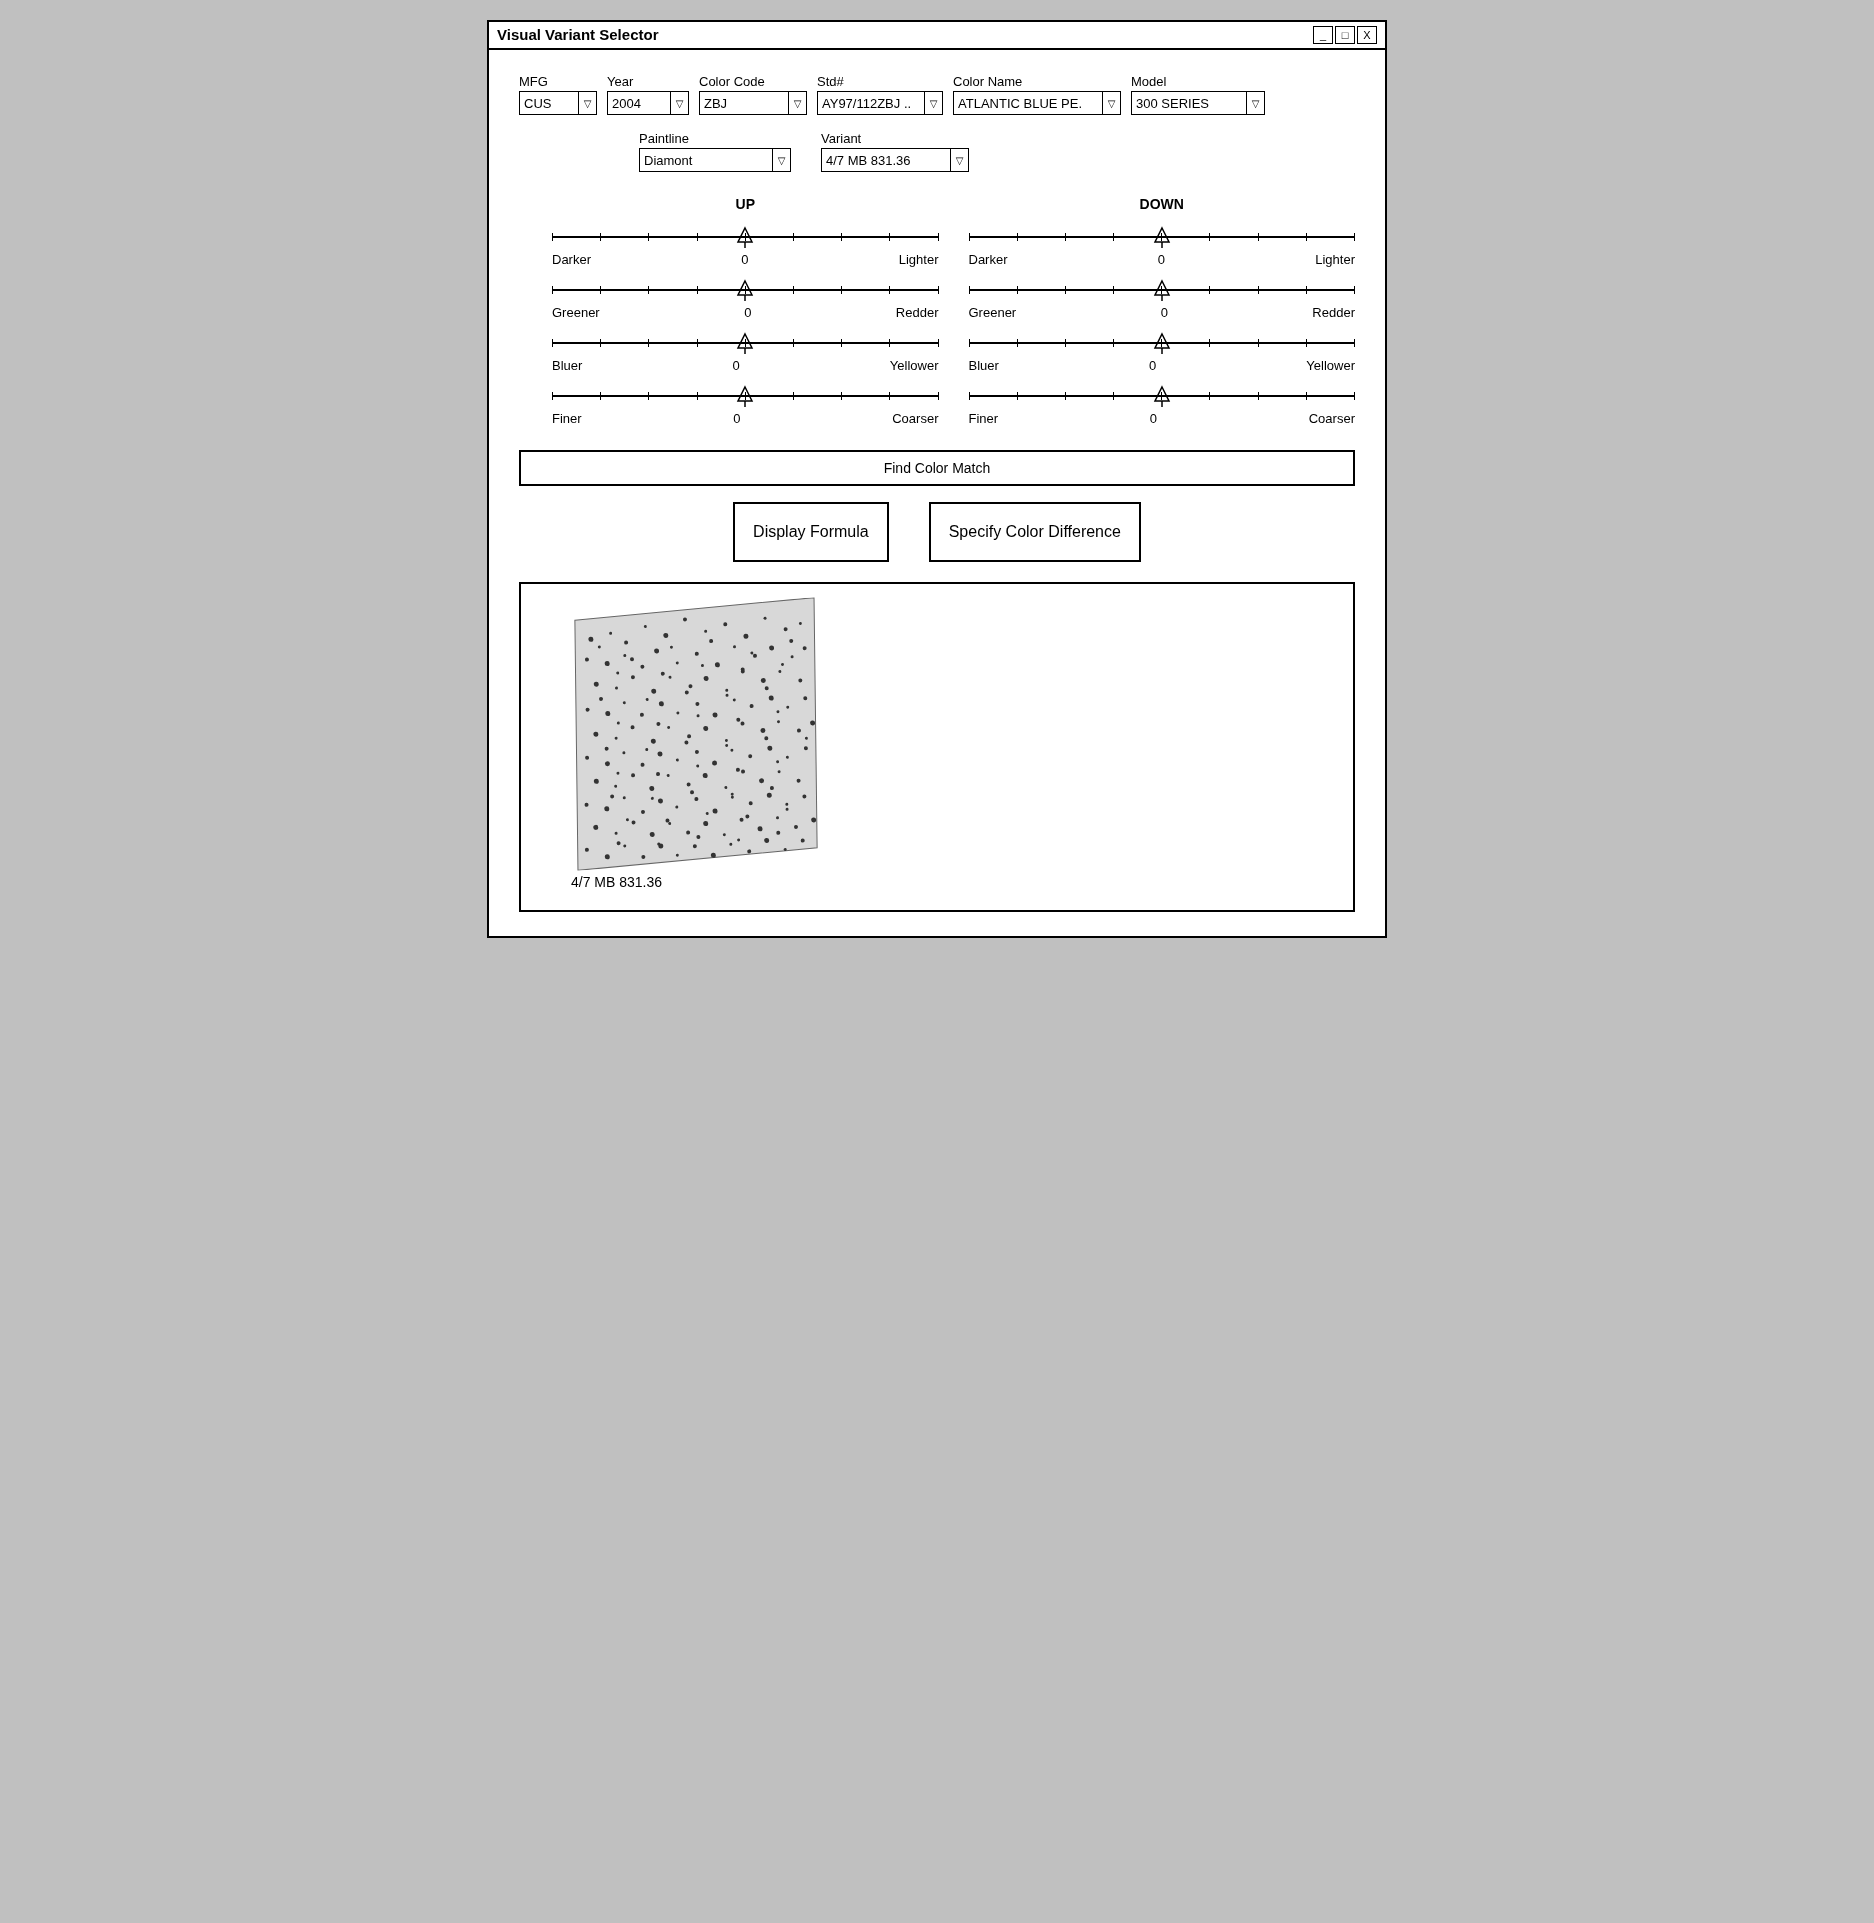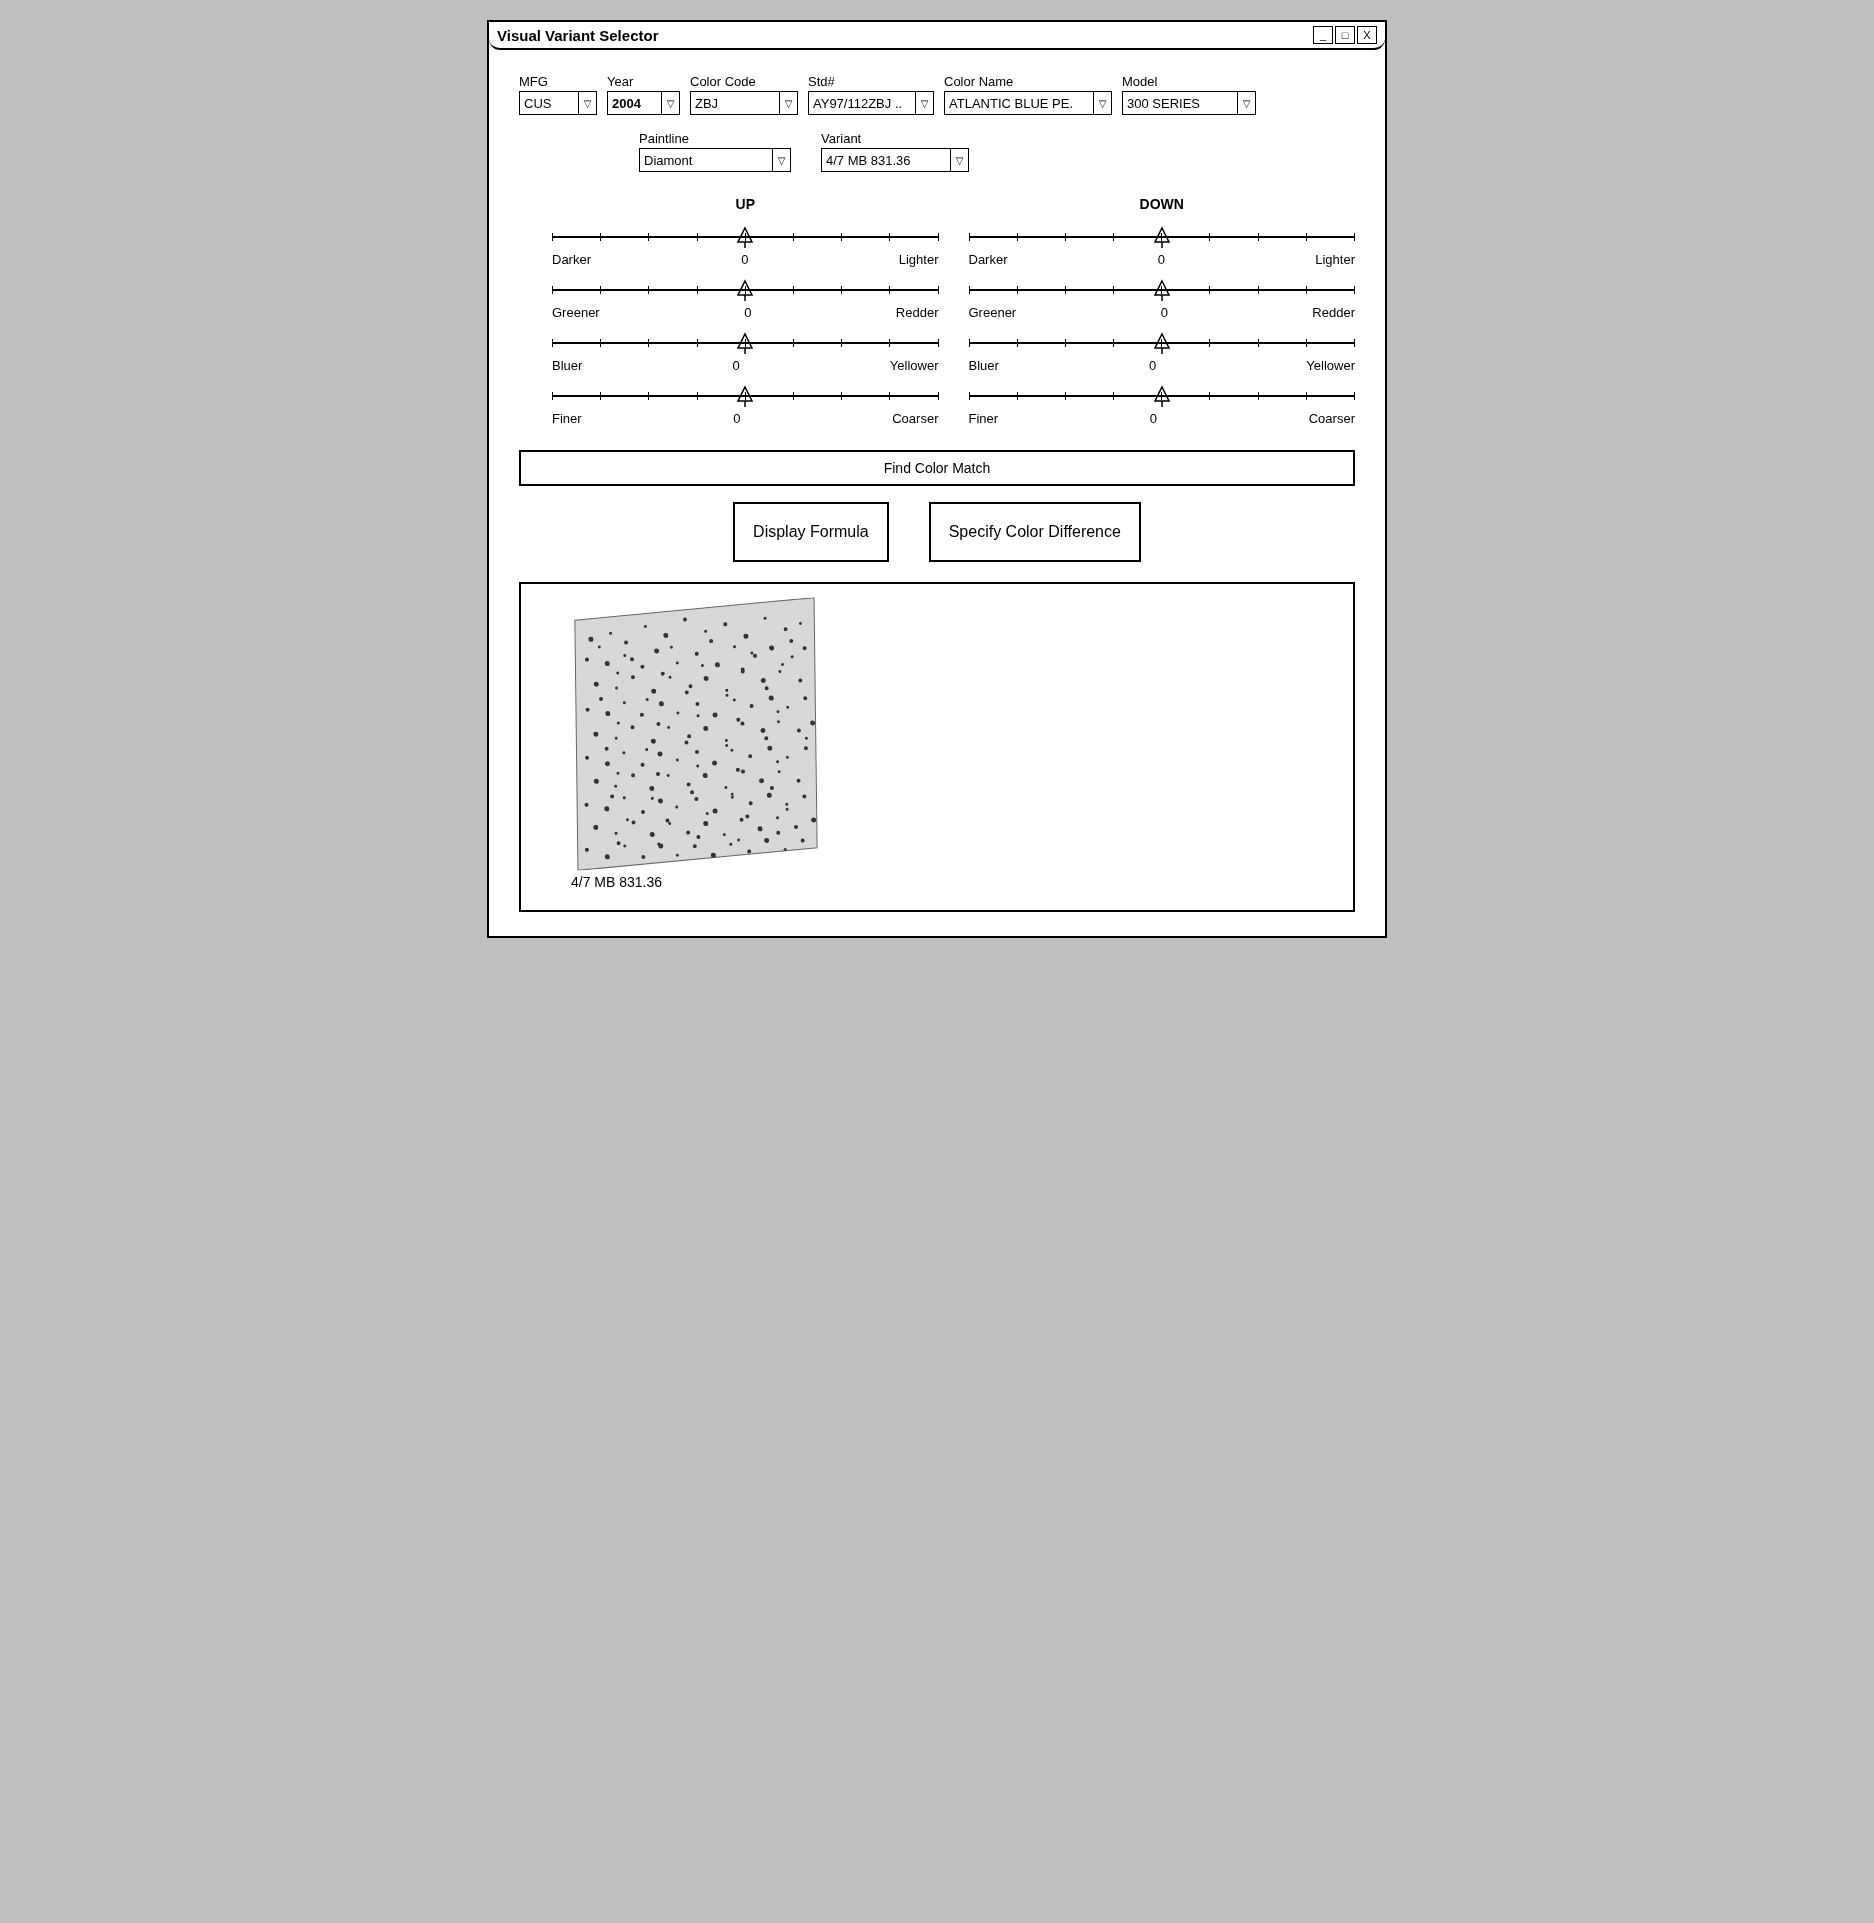--- a/index.html
+++ b/index.html
@@ -17,23 +17,21 @@
       background: #ffffff;
       border: 2px solid #000;
       width: 900px;
       padding: 0;
     }
     .title-bar {
       background: #ffffff;
       border-bottom: 2px solid #000;
       display: flex;
       justify-content: space-between;
-      align-items: center;
       padding: 4px 8px;
-      border-radius: 11px;
     }
     .title-bar-text {
       font-weight: bold;
       font-size: 15px;
     }
     .title-bar-buttons {
       display: flex;
       gap: 2px;
     }
     .title-bar-btn {
@@ -238,21 +236,21 @@
         <span class="field-label">MFG</span>
         <div class="field-input-row">
           <input class="field-input" style="width: 60px;" value="CUS">
           <div class="dropdown-arrow">▽</div>
         </div>
       </div>
 
       <div class="field-group">
         <span class="field-label">Year</span>
         <div class="field-input-row">
-          <input class="field-input" style="width: 55px; font-weight: bold;" value="2004">
+          <input class="field-input" style="width: 64px;" value="2004">
           <div class="dropdown-arrow">▽</div>
         </div>
       </div>
 
       <div class="field-group">
         <span class="field-label">Color Code</span>
         <div class="field-input-row">
           <input class="field-input" style="width: 90px;" value="ZBJ">
           <div class="dropdown-arrow">▽</div>
         </div>

